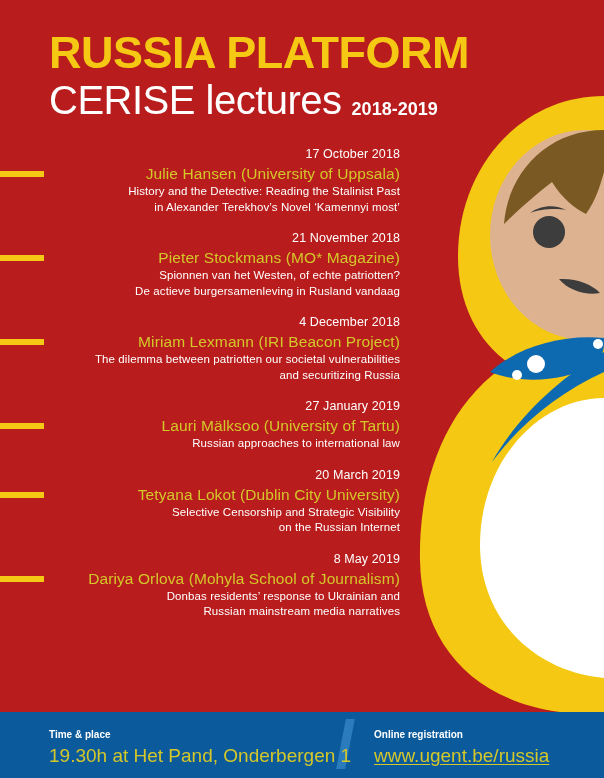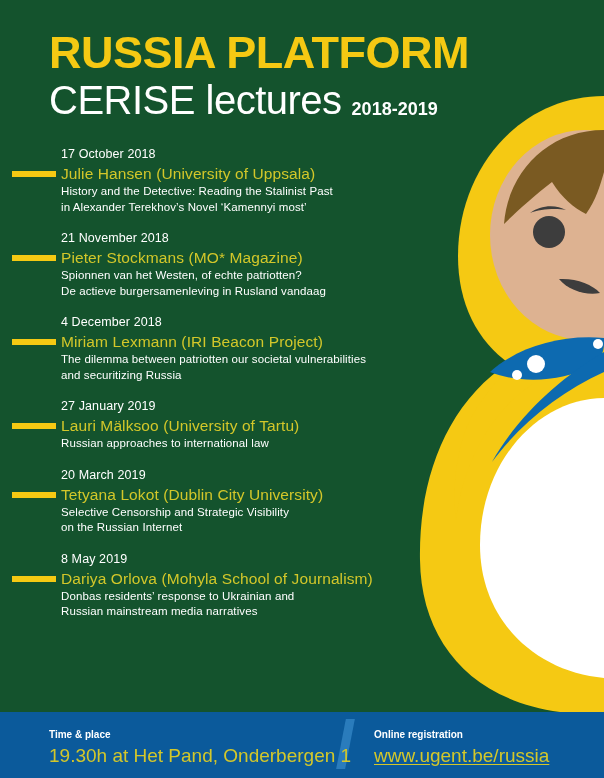--- a/index.html
+++ b/index.html
@@ -4,21 +4,21 @@
 <style>
   html, body {
     margin: 0;
     padding: 0;
     background: #0d6ab0;
   }
   #poster {
     position: relative;
     width: 604px;
     height: 778px;
-    background: #14532d;
+    background: #b91c1c;
     overflow: hidden;
     font-family: "Liberation Sans", sans-serif;
     -webkit-font-smoothing: antialiased;
   }
 
   
   #doll {
     position: absolute;
     left: 0; top: 0;
     width: 604px; height: 778px;
@@ -59,23 +59,24 @@
     font-size: 18px;
     font-weight: bold;
     margin-left: 10px;
     letter-spacing: 0px;
     white-space: nowrap;
   }
 
   
   #lecture-list {
     position: absolute;
-    left: 12px;
+    left: 0;
     top: 145px;
     width: 400px;
+    text-align: right;
   }
   .lecture-item {
     position: relative;
     margin-bottom: 14px;
     padding-left: 49px;
   }
   .lecture-date {
     color: #ffffff;
     font-size: 12.5px;
     line-height: 18px;

